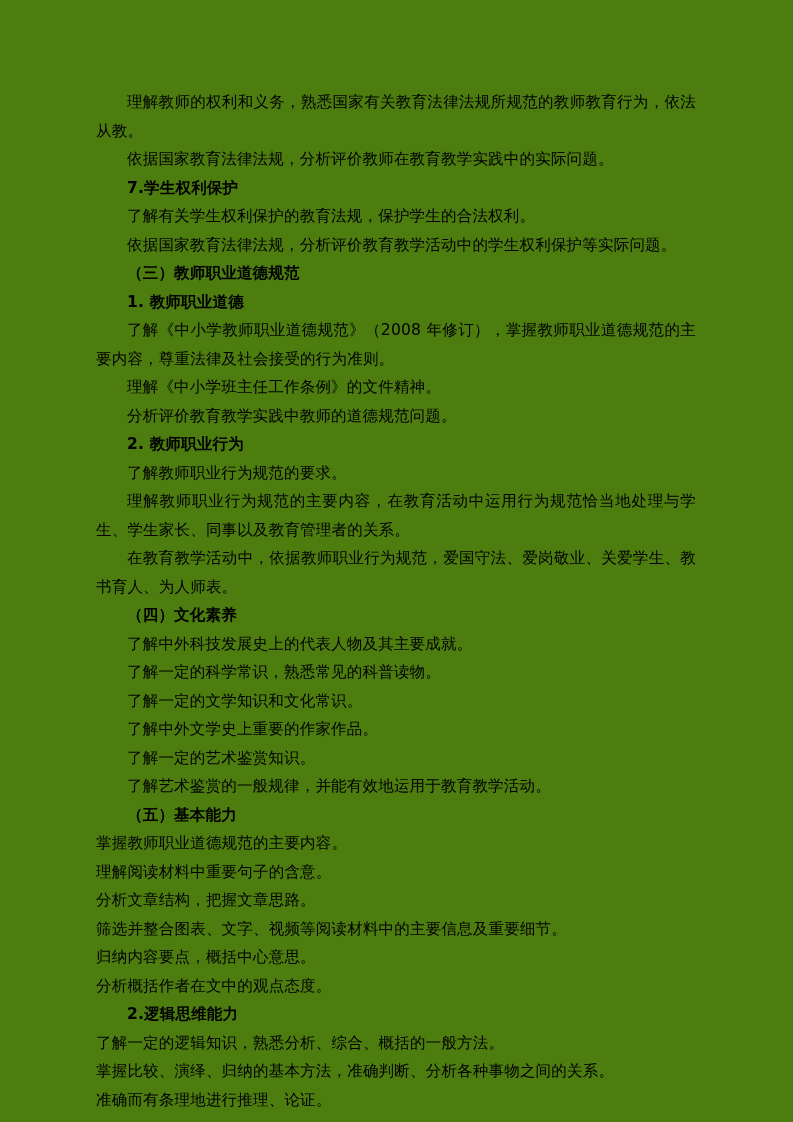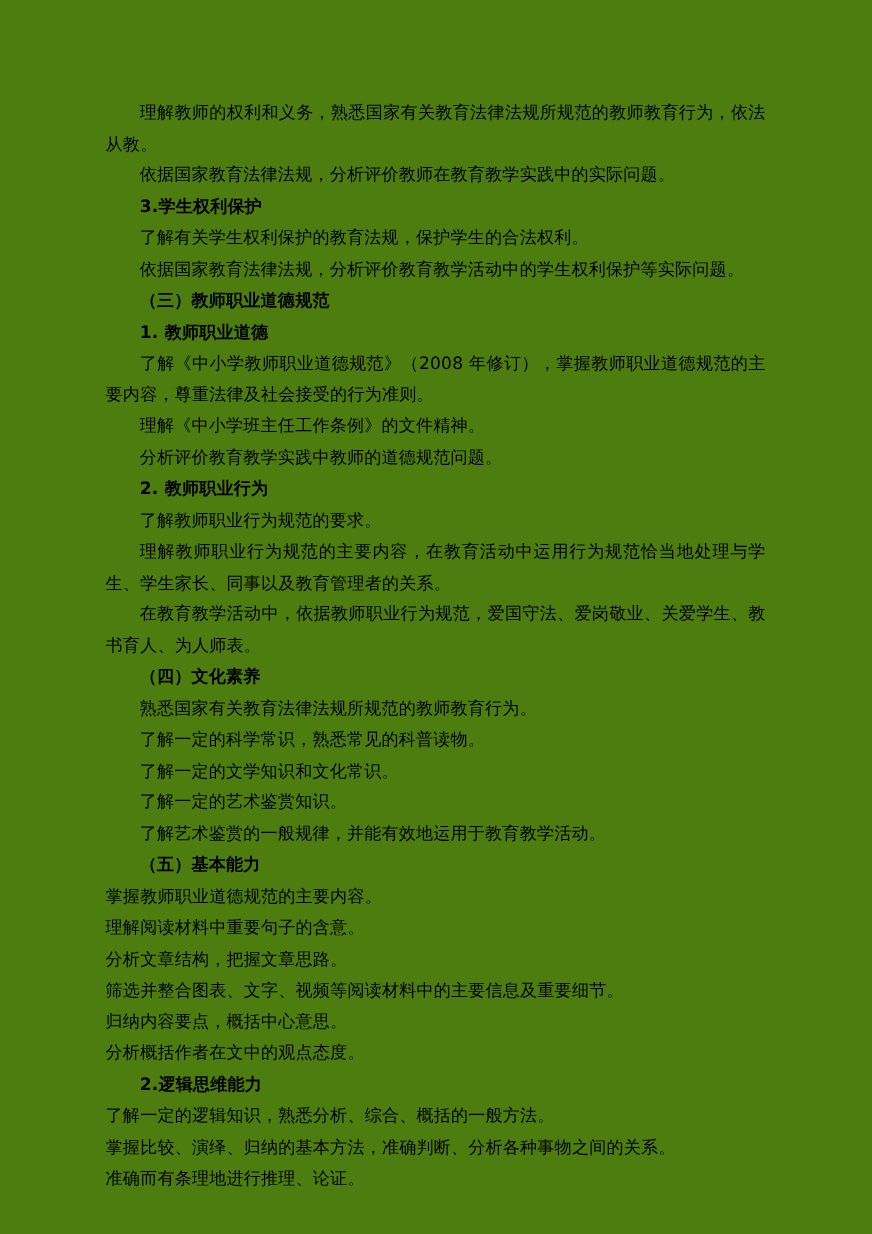--- a/index.html
+++ b/index.html
@@ -49,36 +49,37 @@
   }
 </style>
 </head>
 <body>
 
 <div class="page">
   <div class="content">
 
     <p class="indent">理解教师的权利和义务，熟悉国家有关教育法律法规所规范的教师教育行为，依法从教。</p>
     <p class="indent">依据国家教育法律法规，分析评价教师在教育教学实践中的实际问题。</p>
-    <p class="heading-sub">3.学生权利保护</p>
+    <p class="heading-sub">7.学生权利保护</p>
     <p class="indent">了解有关学生权利保护的教育法规，保护学生的合法权利。</p>
     <p class="indent">依据国家教育法律法规，分析评价教育教学活动中的学生权利保护等实际问题。</p>
     <p class="heading">（三）教师职业道德规范</p>
     <p class="heading-sub">1. 教师职业道德</p>
     <p class="indent">了解《中小学教师职业道德规范》（2008 年修订），掌握教师职业道德规范的主要内容，尊重法律及社会接受的行为准则。</p>
     <p class="indent">理解《中小学班主任工作条例》的文件精神。</p>
     <p class="indent">分析评价教育教学实践中教师的道德规范问题。</p>
     <p class="heading-sub">2. 教师职业行为</p>
     <p class="indent">了解教师职业行为规范的要求。</p>
     <p class="indent">理解教师职业行为规范的主要内容，在教育活动中运用行为规范恰当地处理与学生、学生家长、同事以及教育管理者的关系。</p>
     <p class="indent">在教育教学活动中，依据教师职业行为规范，爱国守法、爱岗敬业、关爱学生、教书育人、为人师表。</p>
     <p class="heading">（四）文化素养</p>
-    <p class="indent">熟悉国家有关教育法律法规所规范的教师教育行为。</p>
+    <p class="indent">了解中外科技发展史上的代表人物及其主要成就。</p>
     <p class="indent">了解一定的科学常识，熟悉常见的科普读物。</p>
     <p class="indent">了解一定的文学知识和文化常识。</p>
+    <p class="indent">了解中外文学史上重要的作家作品。</p>
     <p class="indent">了解一定的艺术鉴赏知识。</p>
     <p class="indent">了解艺术鉴赏的一般规律，并能有效地运用于教育教学活动。</p>
     <p class="heading">（五）基本能力</p>
     <p class="noindent">掌握教师职业道德规范的主要内容。</p>
     <p class="noindent">理解阅读材料中重要句子的含意。</p>
     <p class="noindent">分析文章结构，把握文章思路。</p>
     <p class="noindent">筛选并整合图表、文字、视频等阅读材料中的主要信息及重要细节。</p>
     <p class="noindent">归纳内容要点，概括中心意思。</p>
     <p class="noindent">分析概括作者在文中的观点态度。</p>
     <p class="heading-sub">2.逻辑思维能力</p>

